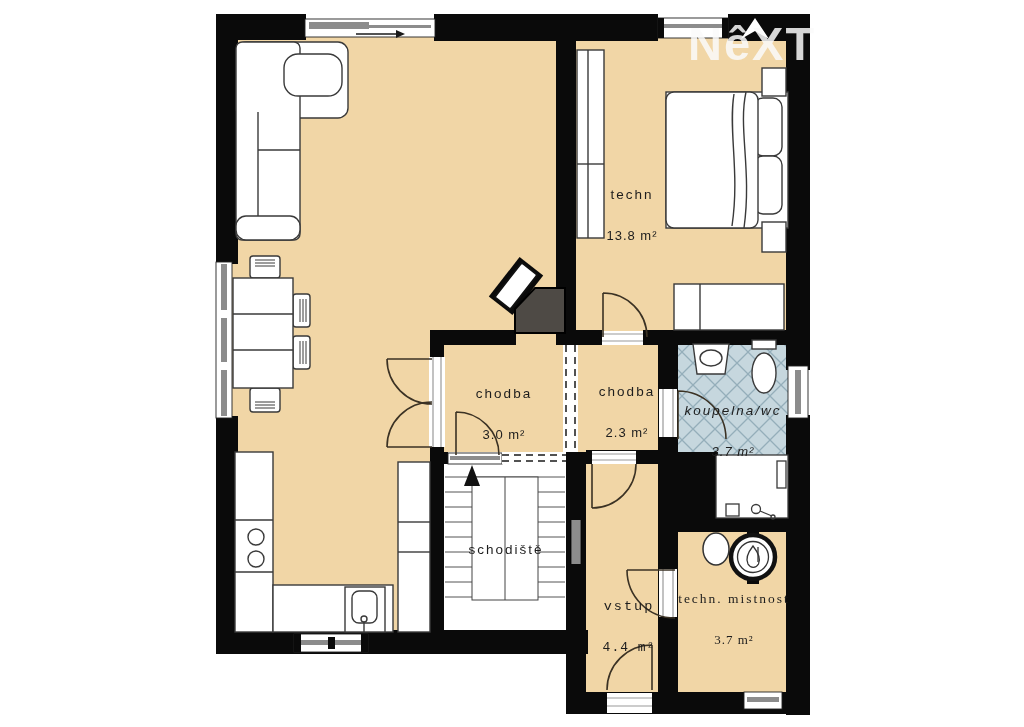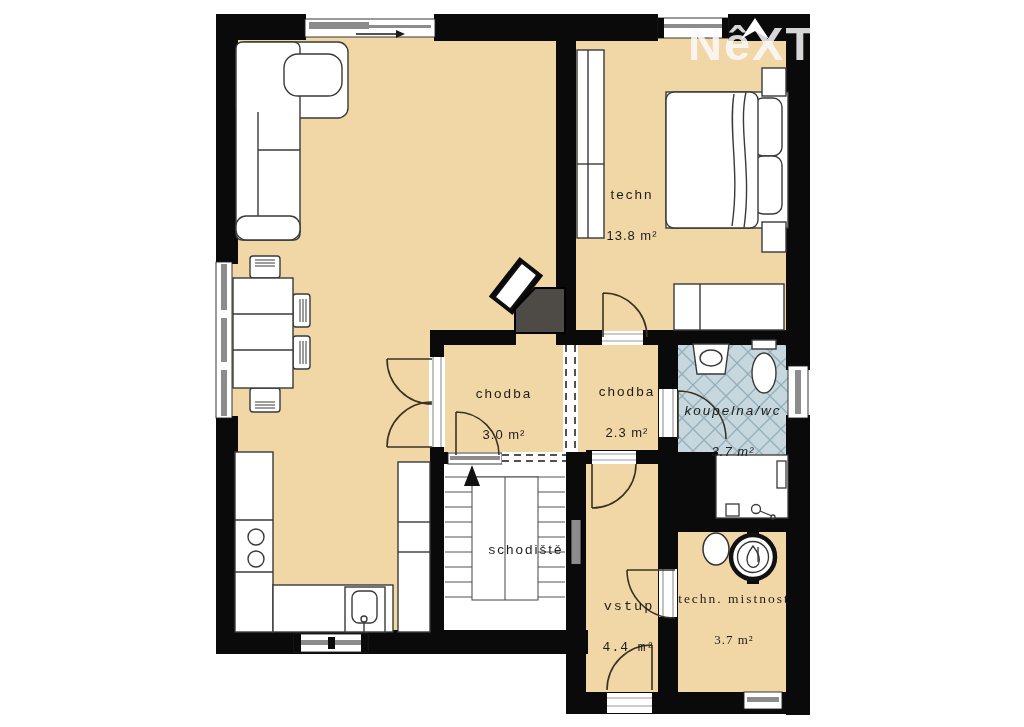--- a/index.html
+++ b/index.html
@@ -297,21 +297,21 @@
     <div class="area">3.0 m²</div>
   </div>
   <div class="room-label" style="left:627px;top:383px;">
     <div>chodba</div>
     <div class="area">2.3 m²</div>
   </div>
   <div class="room-label" style="left:733px;top:402px;font-style:italic;">
     <div>koupelna/wc</div>
     <div class="area">3.7 m²</div>
   </div>
-  <div class="room-label" style="left:506px;top:541px;margin-left:20px;">
+  <div class="room-label" style="left:506px;top:541px;">
     <div>schodiště</div>
   </div>
   <div class="room-label" style="left:629px;top:598px;font-family:Liberation Mono, monospace;">
     <div>vstup</div>
     <div class="area">4.4 m²</div>
   </div>
   <div class="room-label" style="left:734px;top:590px;font-family:Liberation Serif, serif;">
     <div>techn. mistnost</div>
     <div class="area">3.7 m²</div>
   </div>

